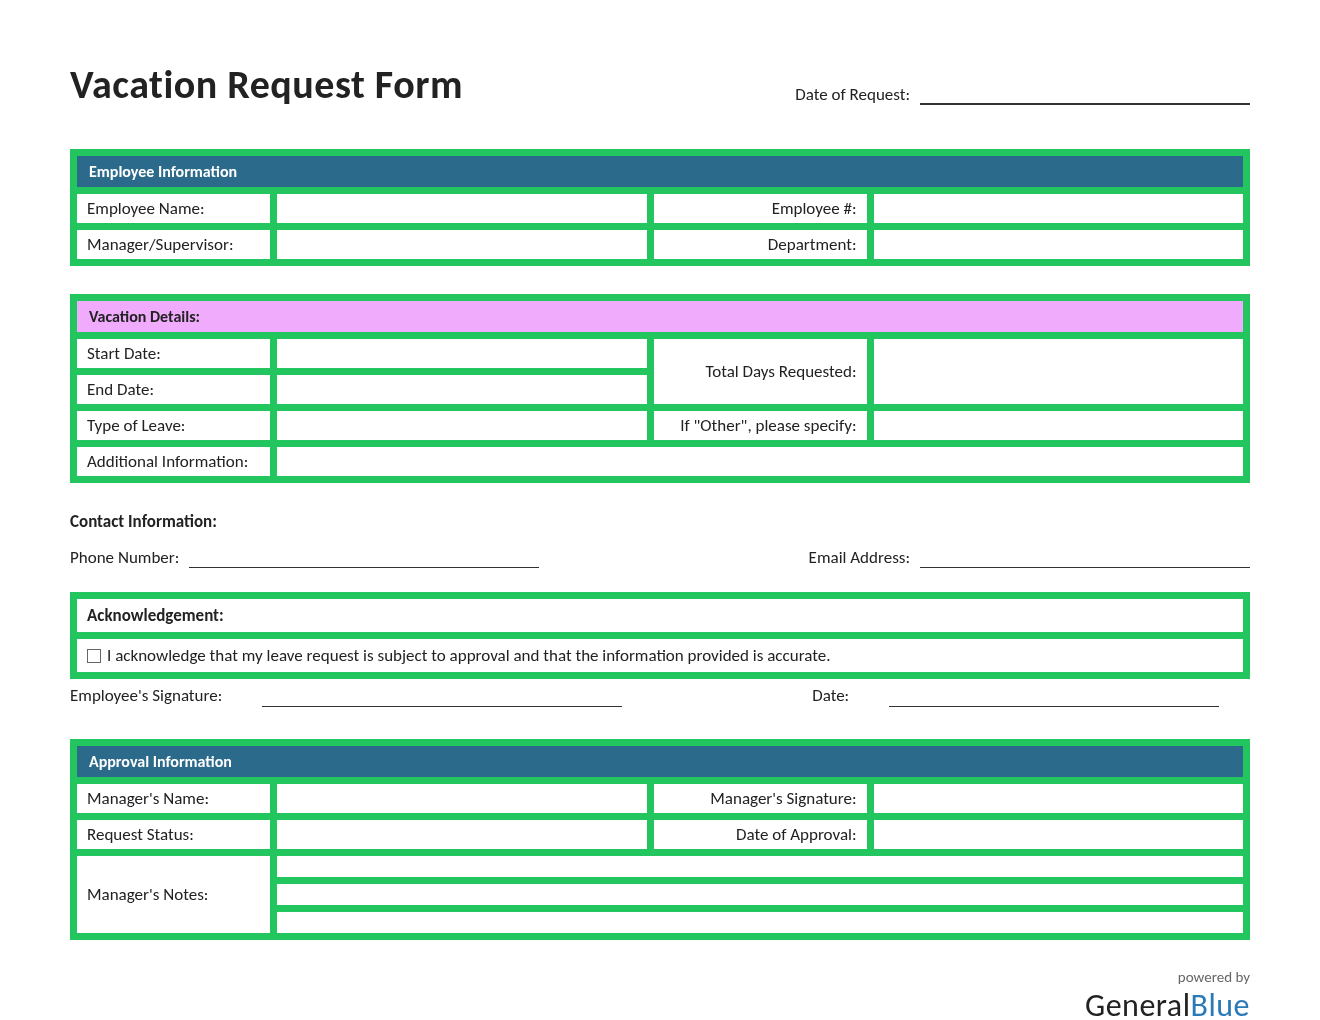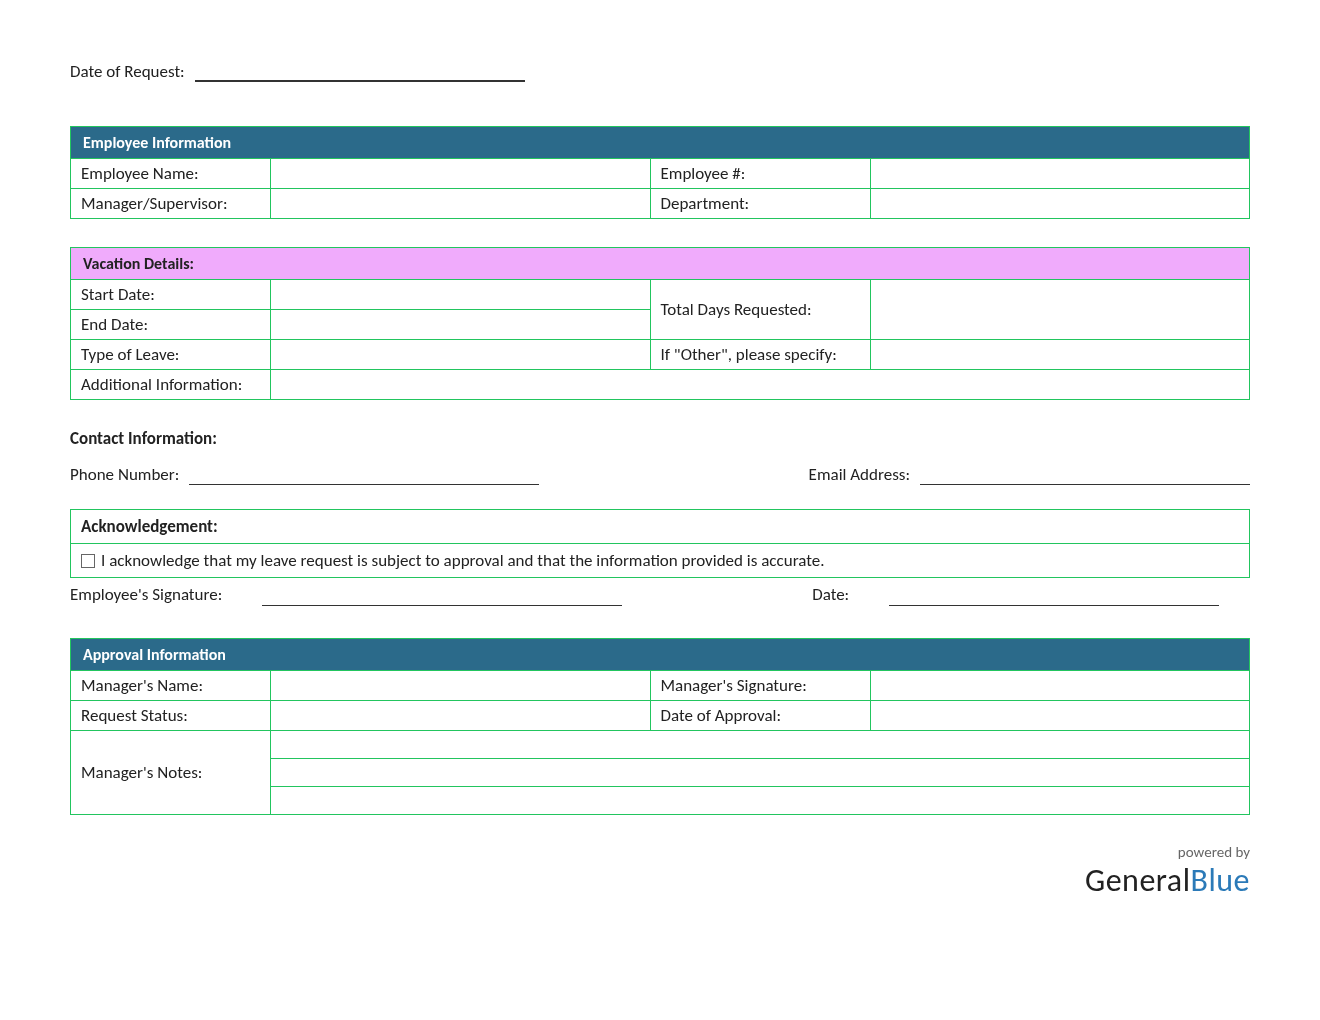--- a/index.html
+++ b/index.html
@@ -34,21 +34,21 @@
     width: 330px;
     border-bottom: 2px solid #333;
     height: 22px;
   }
   table {
     border-collapse: collapse;
     width: 100%;
     margin-bottom: 28px;
   }
   td, th {
-    border: 1px solid #22c55e;
+    border: 7px solid #22c55e;
     padding: 4px 10px;
     text-align: left;
     vertical-align: middle;
     height: 28px;
     font-weight: normal;
   }
   .section-header {
     background: #2b6a8a;
     color: #fff;
     font-weight: 700;
@@ -56,21 +56,21 @@
     padding: 6px 12px;
   }
   .section-header-light {
     background: #f0abfc;
     font-weight: 700;
     font-size: 16px;
     padding: 6px 12px;
   }
   .label-col { width: 200px; }
   .wide-label { width: 220px; }
-  .center { text-align: left; }
+  .center { text-align: right; }
   .contact-block { margin-bottom: 24px; }
   .contact-title {
     font-weight: 700;
     margin-bottom: 14px;
   }
   .contact-row {
     display: flex;
     gap: 40px;
     margin-bottom: 16px;
   }
@@ -116,20 +116,21 @@
     color: #222;
     font-weight: 500;
     letter-spacing: 0.5px;
   }
   .footer .brand .blue { color: #2b7ab8; }
 </style>
 </head>
 <body>
 
 <div class="header-row">
+  <h1>Vacation Request Form</h1>
   <div class="date-request">
     <span>Date of Request:</span>
     <span class="line"></span>
   </div>
 </div>
 
 <table>
   <tbody>
       <tr>
         <td colspan="4" class="section-header">Employee Information</td>

